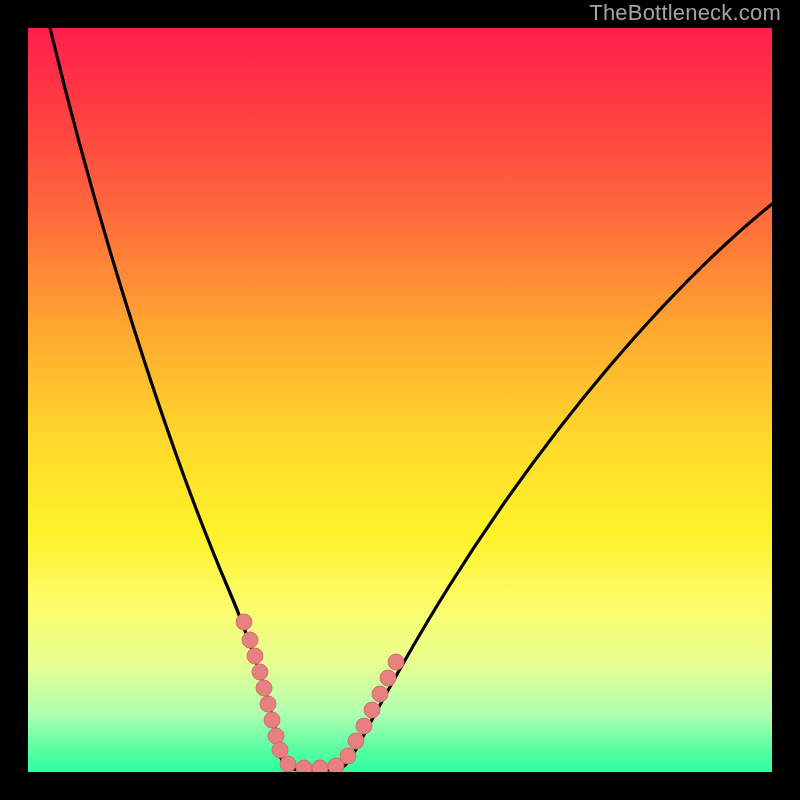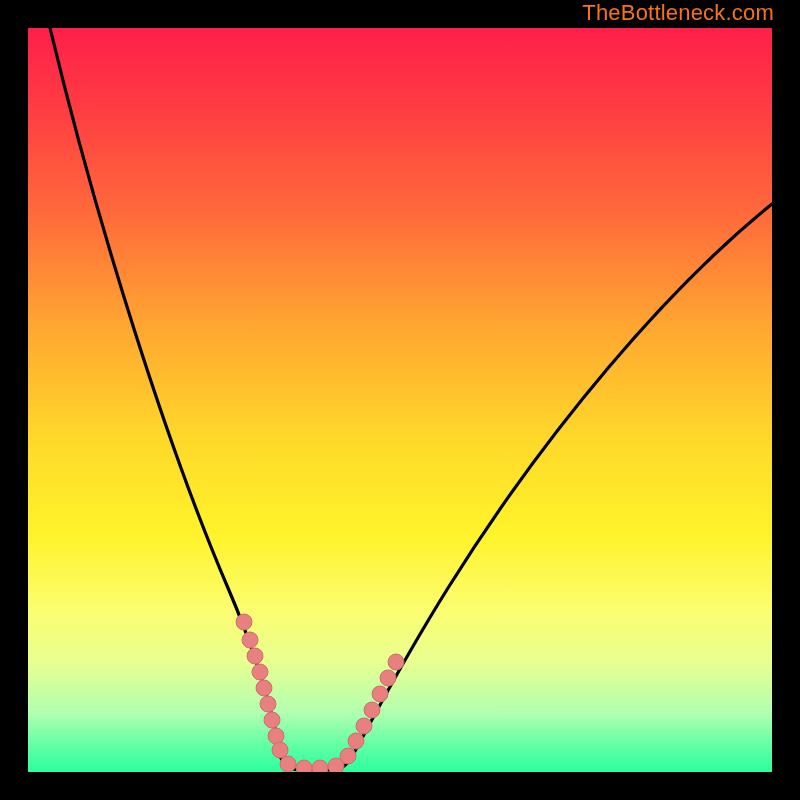--- a/index.html
+++ b/index.html
@@ -26,23 +26,23 @@
       #fff32a 68%,
       #fcfd6e 78%,
       #e9ff8f 85%,
       #b2ffb0 92%,
       #58ffa3 97%,
       #2cffa0 100%
     );
   }
   .watermark {
     position: absolute;
-    right: 26px;
+    right: 19px;
     top: 0px;
-    color: #f97316;
+    color: #a3a3a3;
     font-size: 22px;
     font-weight: 500;
     letter-spacing: 0.2px;
     user-select: none;
   }
   svg.curves {
     position: absolute;
     left: 0;
     top: 0;
     width: 744px;

